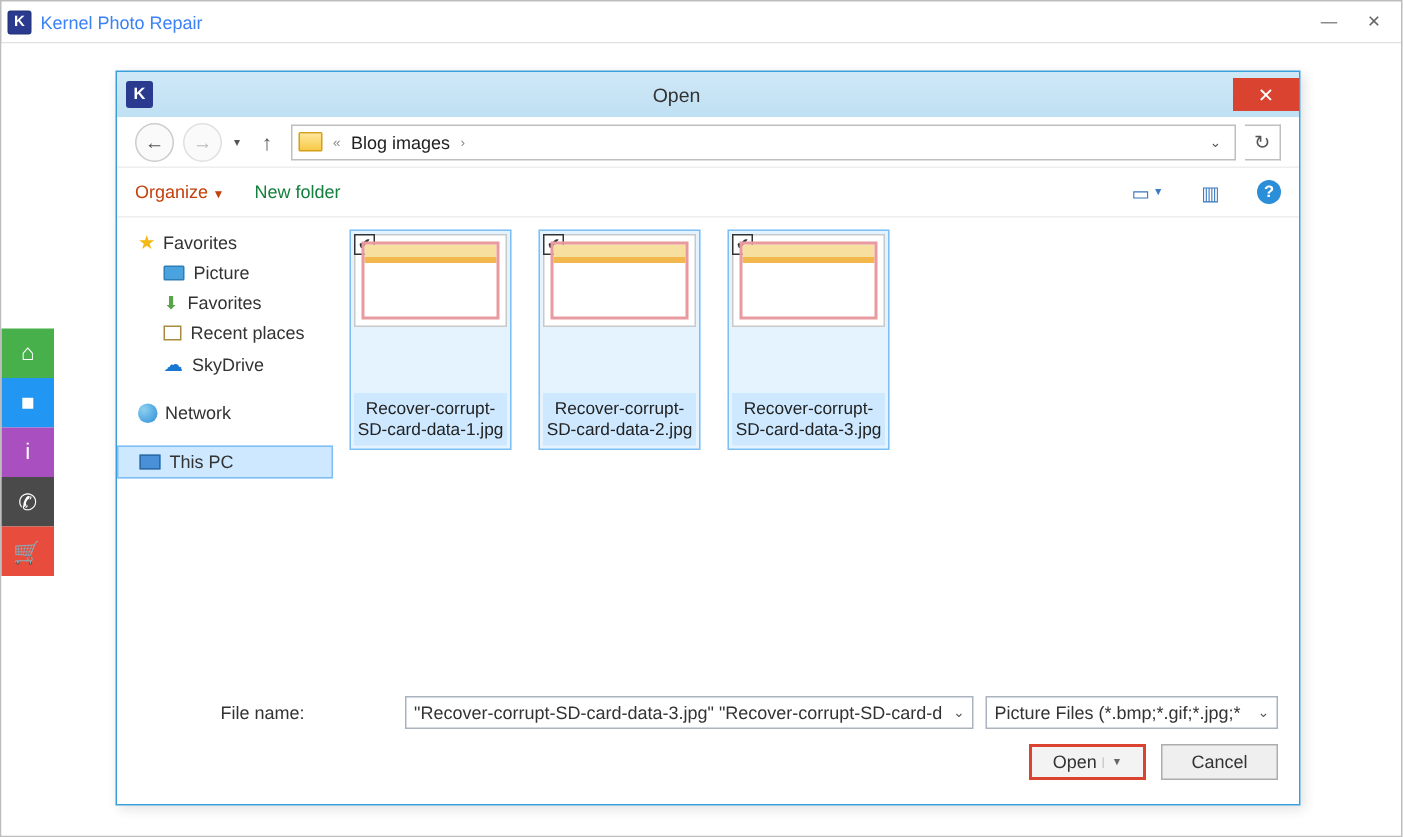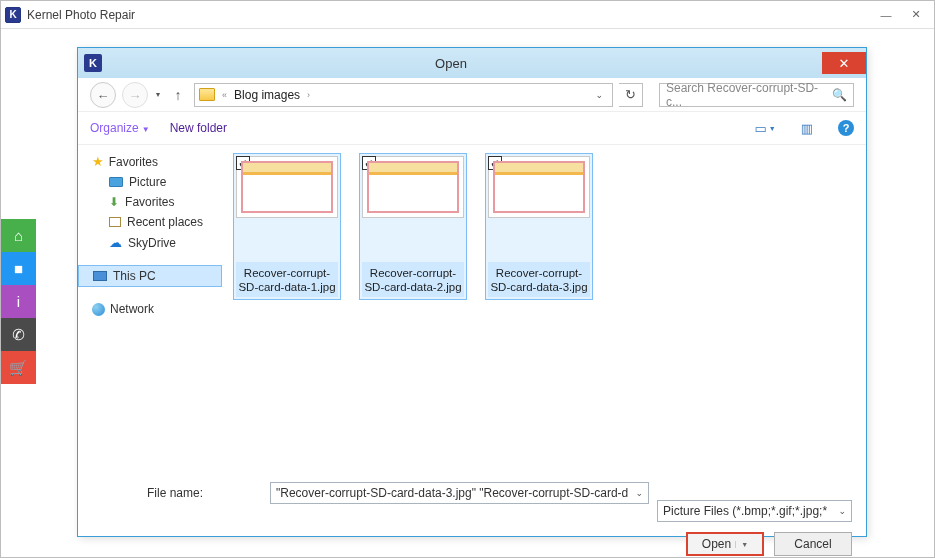--- a/index.html
+++ b/index.html
@@ -2,21 +2,21 @@
 <html><head>
 <meta charset="utf-8">
 <style>
   * { box-sizing: border-box; margin: 0; padding: 0; font-family: "Segoe UI", Tahoma, sans-serif; }
   body { width: 935px; height: 558px; background: #fff; position: relative; font-size: 12px; color: #333; }
 
   
   .outer { width: 935px; height: 558px; border: 1px solid #bdbdbd; position: relative; }
   .outer-titlebar { height: 28px; display: flex; align-items: center; padding: 0 4px; border-bottom: 1px solid #e0e0e0; }
   .outer-titlebar .app-icon { width: 16px; height: 16px; background: #2a3b8f; border: 1px solid #253580; border-radius: 2px; display:flex; align-items:center; justify-content:center; color:#fff; font-size:10px; font-weight:bold; margin-right:6px;}
-  .outer-titlebar .title { color: #404040; flex:1; }
+  .outer-titlebar .title { color: #3b82f6; flex:1; }
   .outer-titlebar .win-ctrl { display:flex; gap:2px; }
   .outer-titlebar .win-btn { width: 28px; height:20px; display:flex; align-items:center; justify-content:center; color:#666; font-size:11px; cursor:pointer;}
   .outer-body { position:relative; height: calc(100% - 28px); background:#fff; }
 
   
   .tabstrip { position:absolute; left:0; top:190px; width:35px; }
   .tab { width:35px; height:33px; display:flex; align-items:center; justify-content:center; color:#fff; font-size:15px; }
   .t-green{ background:#47b04b;} .t-blue{ background:#2196f3;} .t-purple{ background:#a94fbf;} .t-dark{ background:#4a4a4a;} .t-red{ background:#e74c3c;}
 
   
@@ -38,23 +38,23 @@
   .addr .chev { color:#888; font-size:9px; padding:0 3px;}
   .addr .seg { color:#222; cursor:pointer; white-space:nowrap;}
   .addr .end { flex:1;}
   .addr .dd { color:#555; font-size:9px; padding:0 5px; cursor:pointer;}
   .refresh { width:24px; height:24px; border:1px solid #bfbfbf; border-left:none; display:flex; align-items:center; justify-content:center; color:#555; cursor:pointer; font-size:13px;}
   .search { width:195px; height:24px; border:1px solid #bfbfbf; display:flex; align-items:center; padding:0 6px; margin-left:10px; color:#888;}
   .search .mag { margin-left:auto; color:#555;}
 
   
   .toolrow { height:32px; display:flex; align-items:center; padding:0 12px; gap:20px;}
-  .toolrow .org { color:#8b5cf6; cursor:pointer;}
+  .toolrow .org { color:#c2410c; cursor:pointer;}
   .toolrow .org .dd{ font-size:8px; margin-left:3px;}
-  .toolrow .nf { color:#4c1d95; cursor:pointer;}
+  .toolrow .nf { color:#15803d; cursor:pointer;}
   .toolrow .spacer{ flex:1;}
   .tool-ico { width:22px; height:20px; display:flex; align-items:center; justify-content:center; cursor:pointer; color:#3b7bbf; font-size:13px;}
   .help { width:16px; height:16px; border-radius:50%; background:#2b8ed9; color:#fff; display:flex; align-items:center; justify-content:center; font-size:11px; font-weight:bold; cursor:pointer;}
 
   
   .main { display:flex; height: 310px; border-top:1px solid #eee;}
   .sidebar { width:145px; border-right: 1px solid transparent; padding-top:4px;}
   .side-group { padding: 2px 0 10px 14px;}
   .side-head { display:flex; align-items:center; gap:5px; padding:3px 0; cursor:pointer;}
   .side-item { display:flex; align-items:center; gap:6px; padding:3px 0 3px 17px; cursor:pointer;}
@@ -73,21 +73,21 @@
   .thumb .imgwrap .inner { width:92px; height:52px; background:linear-gradient(#f7dfa0 0 18%, #f3b84d 18% 26%, #fff 26% 100%); border:2px solid #e89aa0; position:relative;}
   .thumb .chk { position:absolute; top:-1px; left:-1px; width:14px; height:14px; background:#fff; border:1px solid #333; display:flex; align-items:center; justify-content:center; font-size:10px; font-weight:bold;}
   .thumb .fname { text-align:center; font-size:11.5px; line-height:1.25; padding:4px 2px 2px; color:#222; word-break:break-word; background:#cde8ff; width:100%;}
 
   
   .bottom { padding: 10px 14px 12px;}
   .fnrow { display:flex; align-items:center; gap:8px; margin-bottom:10px;}
   .fnrow label{ width:170px; text-align:center; padding-right:4px;}
   .fnrow .inp { flex:1; height:22px; border:1px solid #a9b4bf; padding:0 5px; display:flex; align-items:center; justify-content:space-between; background:#fff;}
   .fnrow .inp span{ white-space:nowrap; overflow:hidden; text-overflow:ellipsis;}
-  .fnrow .ftype { width:195px; height:22px; border:1px solid #a9b4bf; padding:0 5px; display:flex; align-items:center; justify-content:space-between; background:#fff;margin-top:36px;}
+  .fnrow .ftype { width:195px; height:22px; border:1px solid #a9b4bf; padding:0 5px; display:flex; align-items:center; justify-content:space-between; background:#fff;}
   .dd2{ font-size:9px; color:#555;}
   .btnrow { display:flex; justify-content:flex-end; gap:10px;}
   .btn { width:78px; height:24px; border:1px solid #adadad; background:#efefef; display:flex; align-items:center; justify-content:center; cursor:pointer; font-size:12px;}
   .btn.primary { border:2px solid #d9432f; background:#f3f3f3;}
   .btn .dd3{ font-size:7px; margin-left:4px; color:#666; border-left:1px solid #ccc; padding-left:5px;}
 </style>
 </head>
 <body>
 
 <div class="outer">
@@ -123,24 +123,20 @@
           <div class="up">↑</div>
           <div class="addr">
             <div class="folder-ico"></div>
             <span class="chev">«</span>
             <span class="seg">Blog images</span>
             <span class="chev">›</span>
             <span class="end"></span>
             <span class="dd">⌄</span>
           </div>
           <div class="refresh">↻</div>
-          <div class="search">
-            <span>Search Recover-corrupt-SD-c...</span>
-            <span class="mag">🔍</span>
-          </div>
         </div>
 
         <div class="toolrow">
           <div class="org"><span>Organize</span><span class="dd">▼</span></div>
           <div class="nf">New folder</div>
           <div class="spacer"></div>
           <div class="tool-ico">▭<span style="font-size:7px;margin-left:2px;">▼</span></div>
           <div class="tool-ico">▥</div>
           <div class="help">?</div>
         </div>
@@ -162,30 +158,30 @@
               </div>
               <div class="side-item">
                 <span class="ico-recent"></span>
                 <span>Recent places</span>
               </div>
               <div class="side-item">
                 <span class="ico-sky">☁</span>
                 <span>SkyDrive</span>
               </div>
             </div>
+            <div class="side-group">
+              <div class="side-head">
+                <span class="ico-net"></span>
+                <span>Network</span>
+              </div>
+            </div>
             <div class="side-group" style="padding-left:0;">
               <div class="side-item sel" style="padding-left:14px;">
                 <span class="ico-pc"></span>
                 <span>This PC</span>
-              </div>
-            </div>
-            <div class="side-group">
-              <div class="side-head">
-                <span class="ico-net"></span>
-                <span>Network</span>
               </div>
             </div>
           </div>
 
           <div class="filepane">
             <div class="thumb">
               <div class="imgwrap">
                   <div class="chk">✔</div>
                   <div class="inner"></div>
                 </div>

